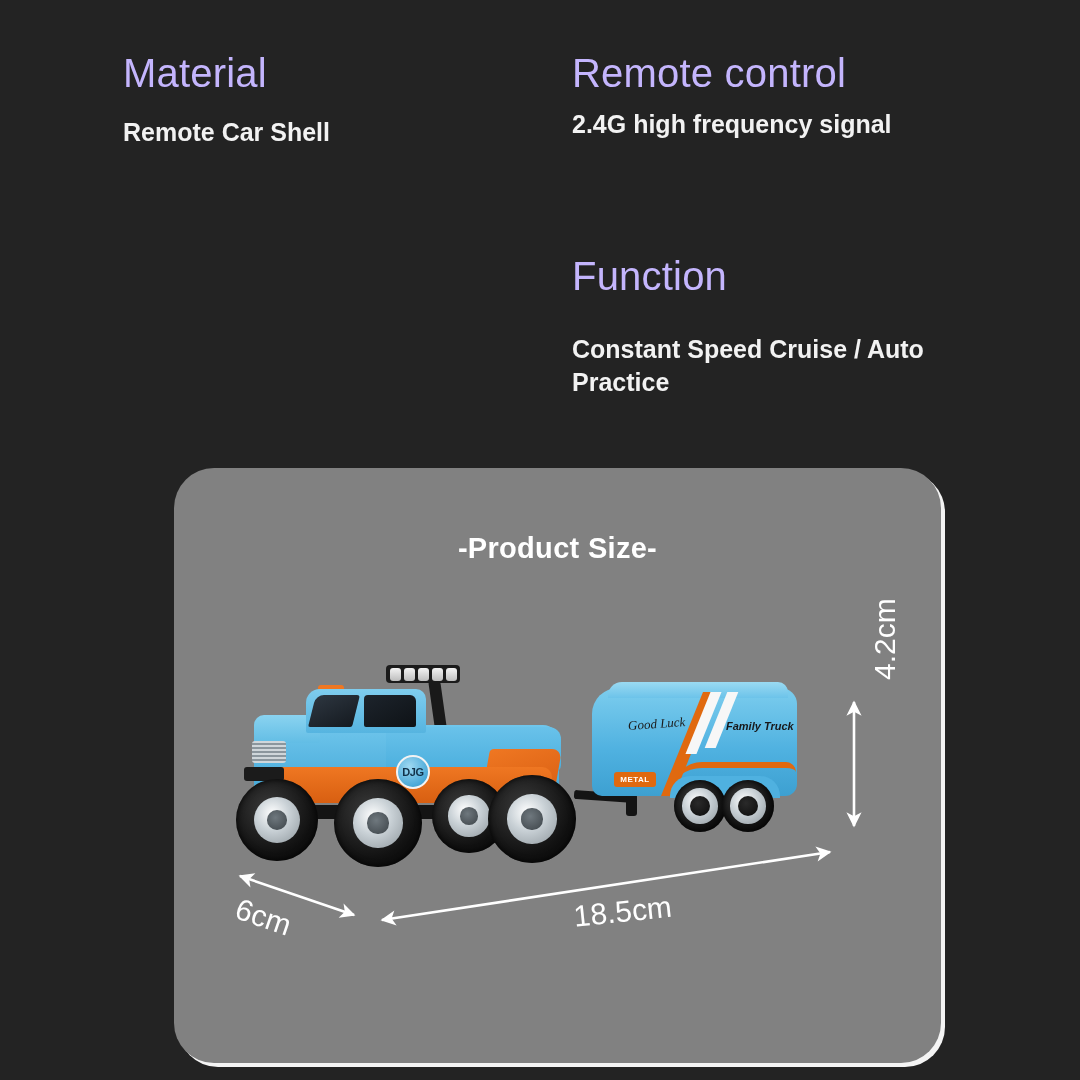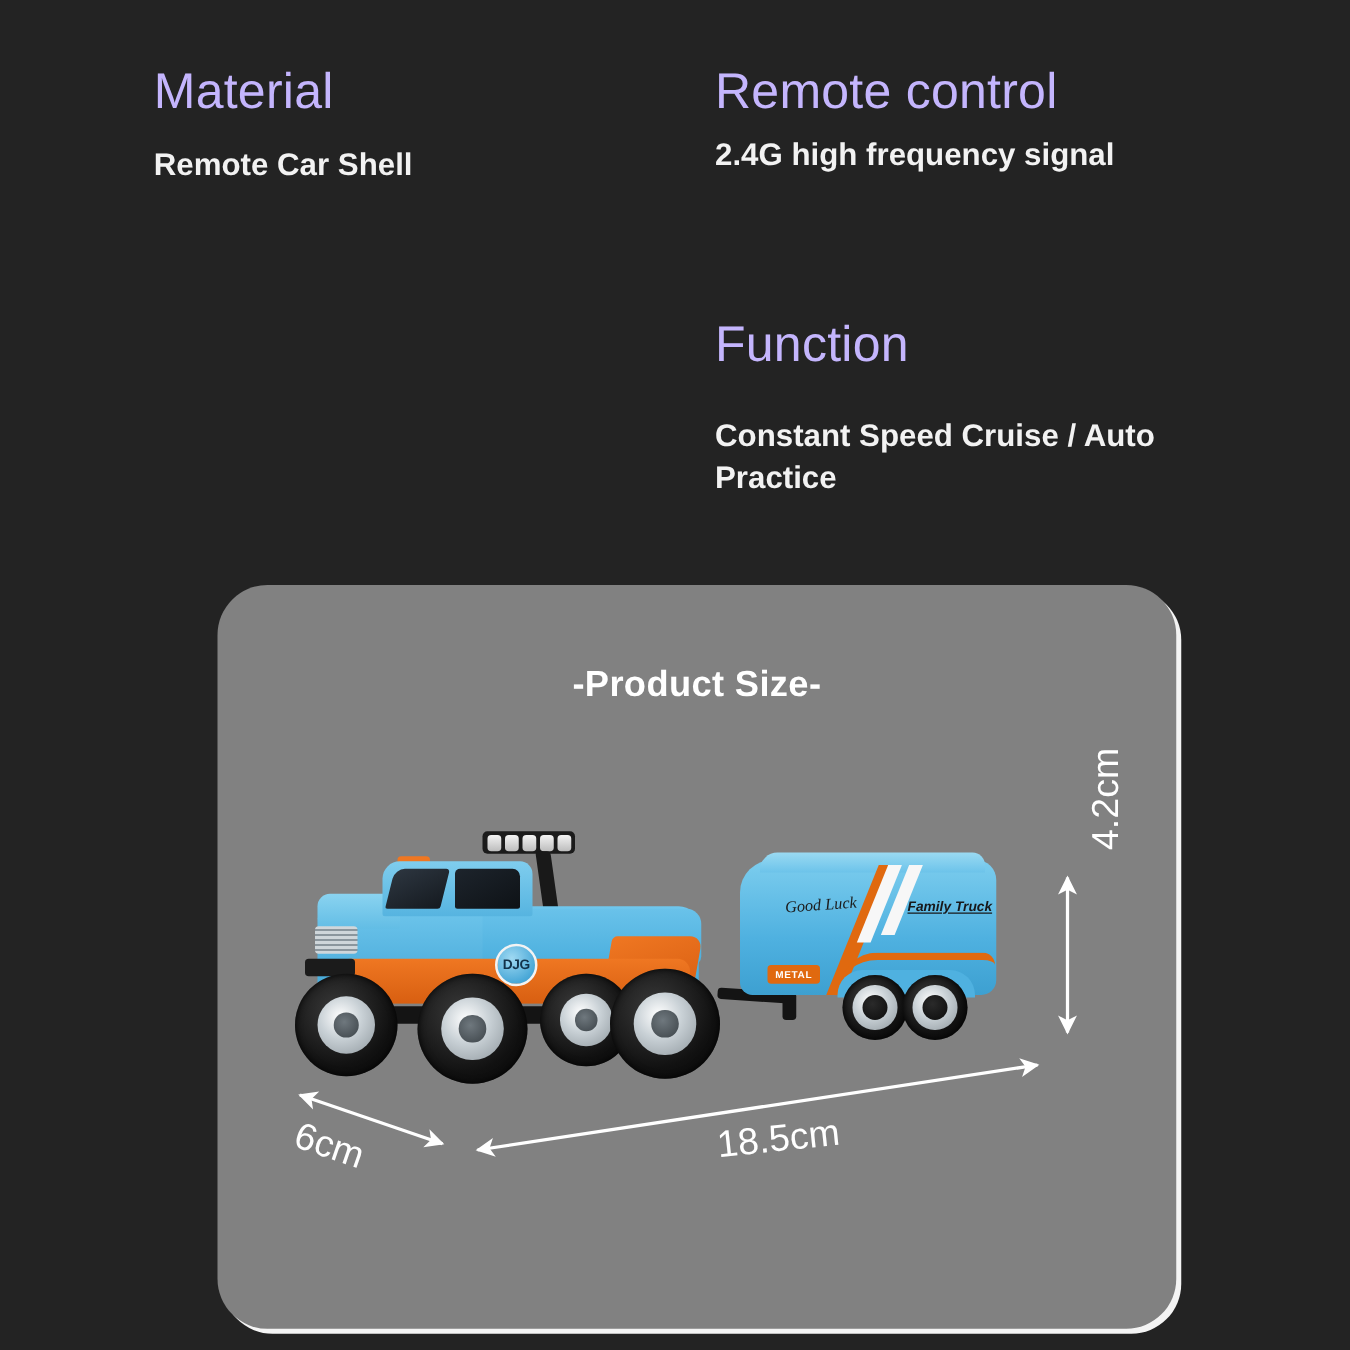--- a/index.html
+++ b/index.html
@@ -369,21 +369,20 @@
   }
   .trailer-name {
     position: absolute;
     left: 152px;
     top: 40px;
     font-size: 11px;
     font-weight: bold;
     font-style: italic;
     color: #18181a;
     white-space: nowrap;
-    text-decoration: underline;
   }
   .metal-badge {
     position: absolute;
     left: 40px;
     top: 92px;
     width: 42px;
     height: 15px;
     background: #e0690f;
     border-radius: 3px;
     display: flex;

